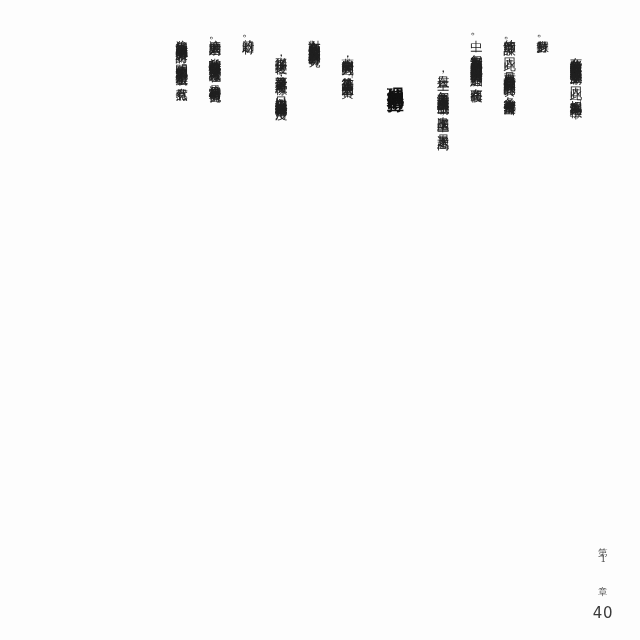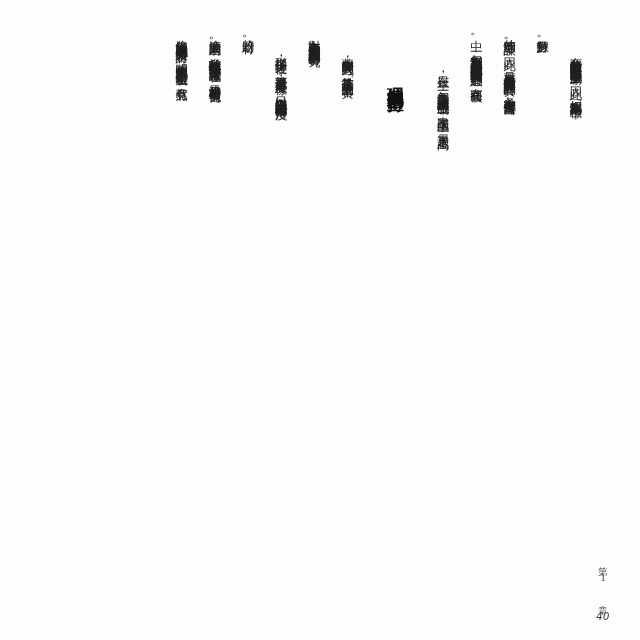--- a/index.html
+++ b/index.html
@@ -84,26 +84,25 @@
     writing-mode: vertical-rl;
     text-orientation: upright;
     font-size: 9.5px;
     letter-spacing: 0.12em;
     color: #4a4a4a;
     display: inline-block;
     height: 46px;
     line-height: 1.2;
   }
   .page-number {
-    margin-top: 6px;
-    font-size: 10px;
+    margin-top: 18px;
+    font-size: 15px;
     color: #3a3a3a;
     font-family: "DejaVu Sans", "Liberation Sans", sans-serif;
     letter-spacing: 0.04em;
-    font-style: italic;
   }
 </style>
 </head>
 <body>
 
 <div class="page">
 
   <div class="body-area">
 
     <div class="column">這幾句話令筆者感到既新鮮又驚訝。明明她們的年紀只差了十歲左右，竟然有</div>

